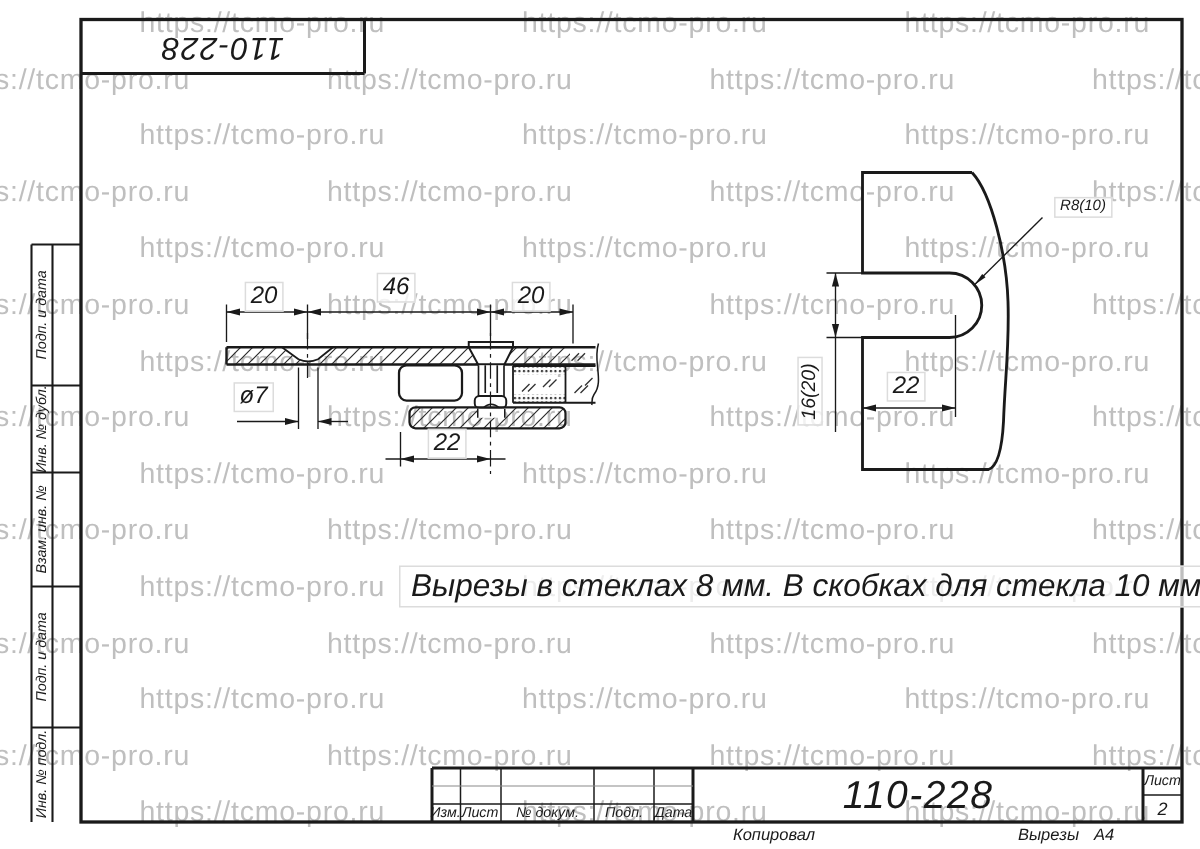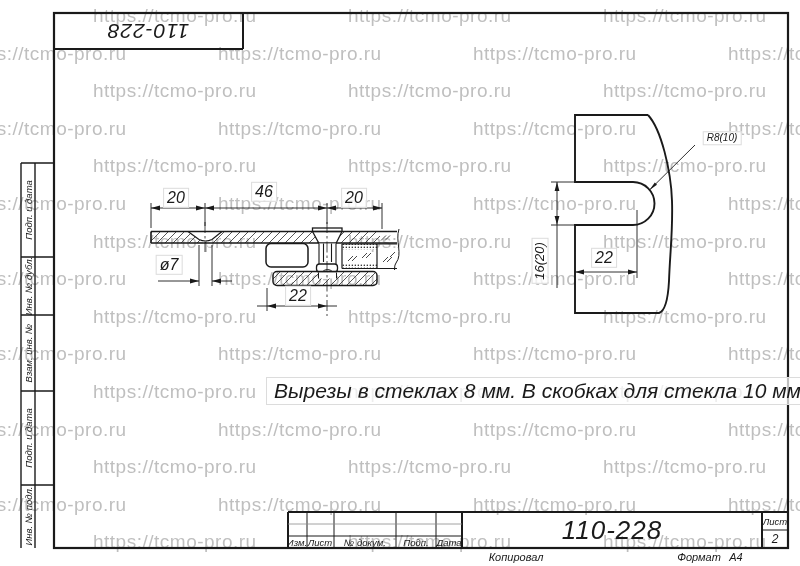--- a/index.html
+++ b/index.html
@@ -231,16 +231,16 @@
 
   <div class="txt tb-small ctr" style="left:297px;top:542px;">Изм.</div>
   <div class="txt tb-small ctr" style="left:320px;top:542px;">Лист</div>
   <div class="txt tb-small ctr" style="left:365px;top:542px;">№ докум.</div>
   <div class="txt tb-small ctr" style="left:416px;top:542px;">Подп.</div>
   <div class="txt tb-small ctr" style="left:449px;top:542px;">Дата</div>
   <div class="txt tb-big ctr" style="left:612px;top:530px;">110-228</div>
   <div class="txt tb-small ctr" style="left:775px;top:521px;">Лист</div>
   <div class="txt tb-sheetnum ctr" style="left:775px;top:539px;">2</div>
   <div class="txt tb-foot ctr" style="left:516px;top:557px;">Копировал</div>
-  <div class="txt tb-foot ctr" style="left:699px;top:557px;">Формат</div>
+  <div class="txt tb-foot ctr" style="left:699px;top:557px;">Вырезы</div>
   <div class="txt tb-foot ctr" style="left:736px;top:557px;">А4</div>
 
 </div>
 
 </body></html>

